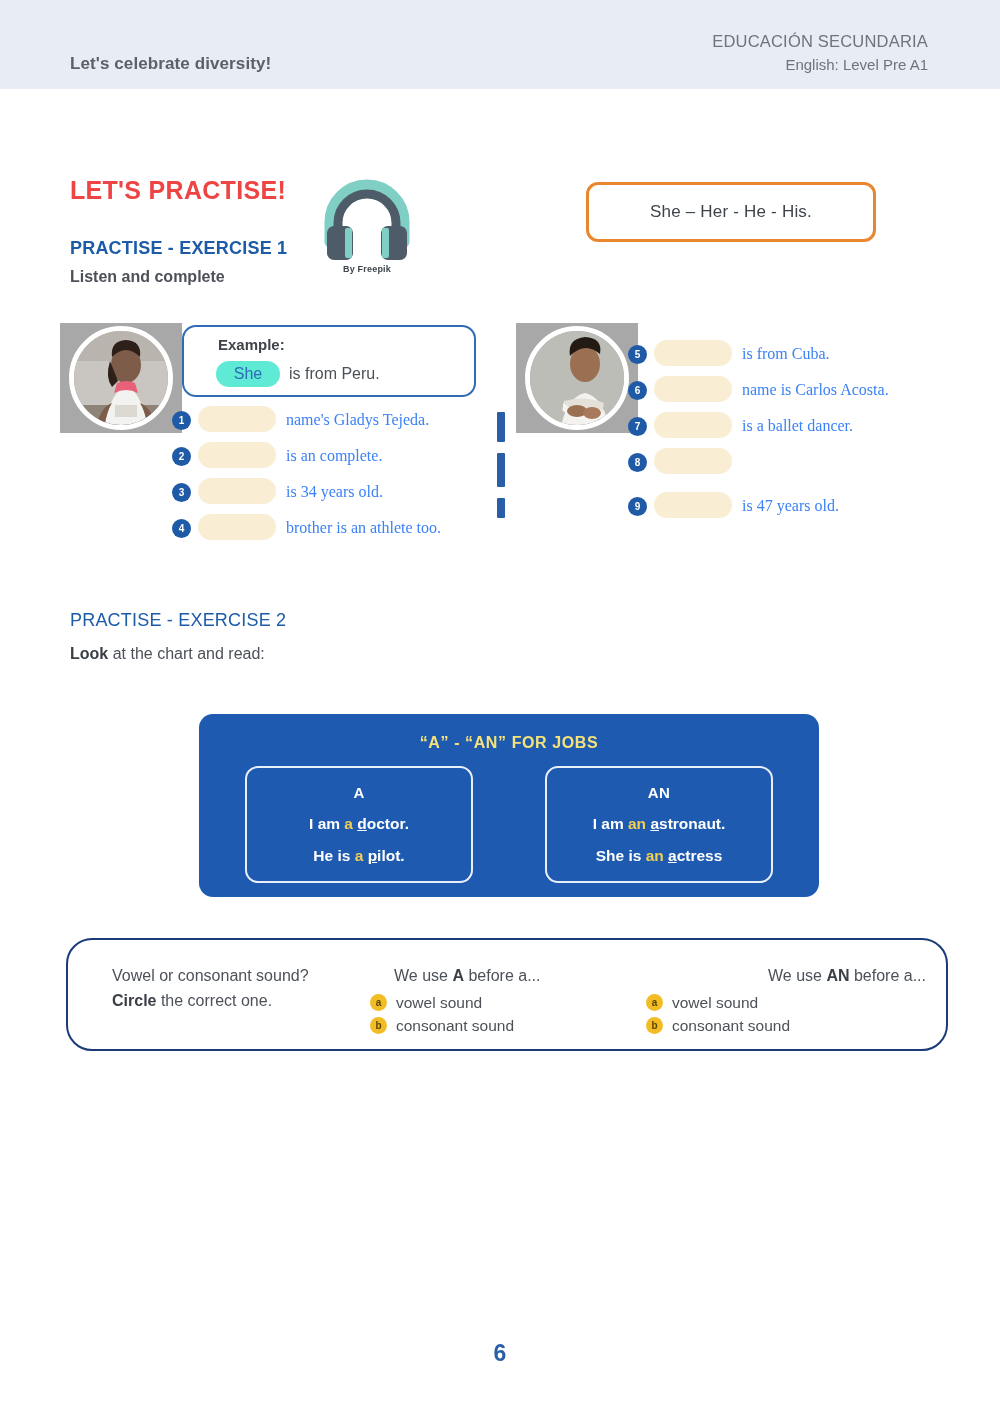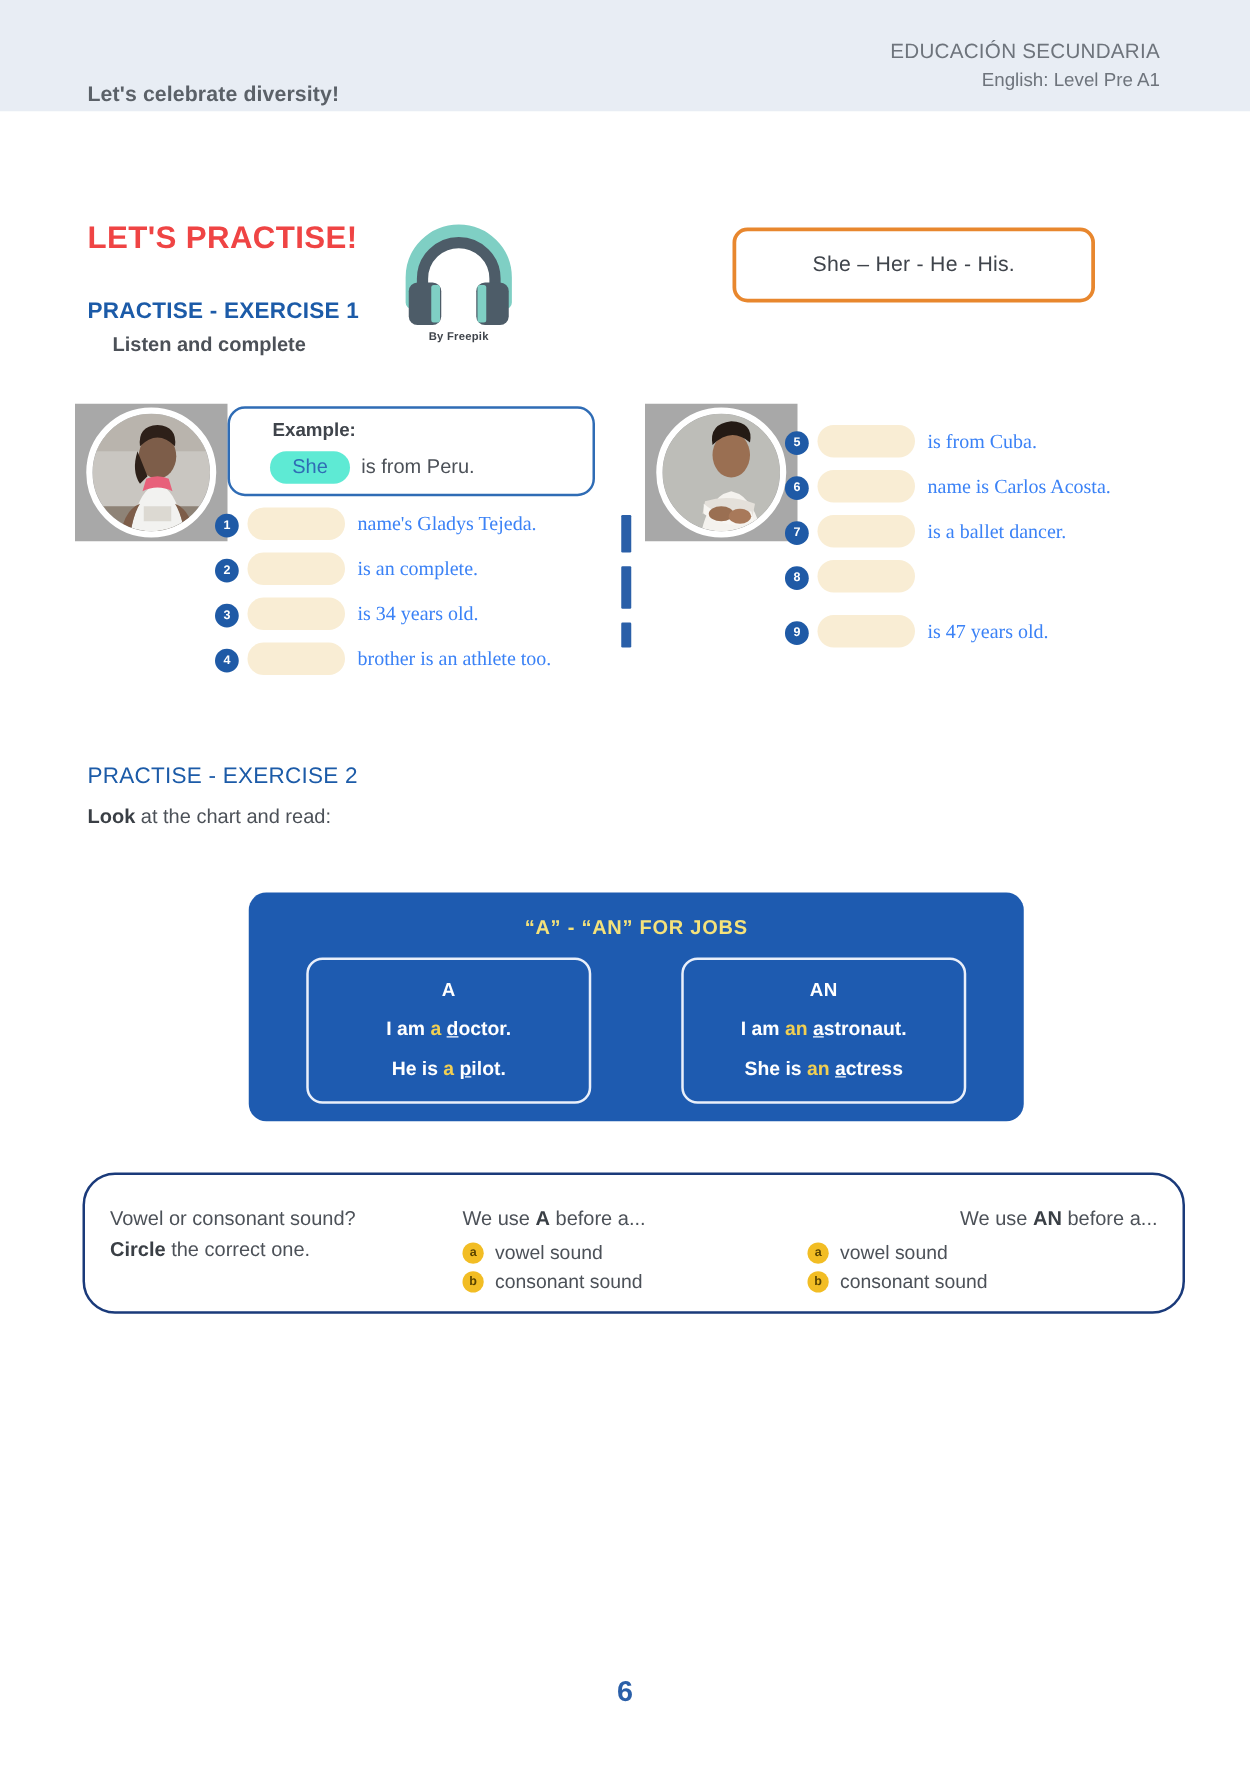--- a/index.html
+++ b/index.html
@@ -22,21 +22,20 @@
     width: 1000px; height: 89px;
     background: #e8edf4;
   }
   .header-left {
     position: absolute;
     left: 70px; top: 54px;
     font-size: 17px;
     font-weight: bold;
     color: #5b6168;
     letter-spacing: .1px;
-    margin-top: 12px;
   }
   .header-right {
     position: absolute;
     right: 72px; top: 30px;
     text-align: right;
     color: #6e747c;
     line-height: 1.45;
   }
   .header-right .line1 { font-size: 16.5px; letter-spacing: .2px; }
   .header-right .line2 { font-size: 15px; }
@@ -57,21 +56,20 @@
     font-weight: bold;
     color: #1c5ba8;
     letter-spacing: .2px;
   }
   .ex1-sub {
     position: absolute;
     left: 70px; top: 268px;
     font-size: 16px;
     font-weight: bold;
     color: #4c5158;
-    margin-left: 20px;
   }
   .ex2-title {
     position: absolute;
     left: 70px; top: 610px;
     font-size: 18px;
     font-weight: normal;
     color: #1c5ba8;
     letter-spacing: .2px;
   }
   .ex2-sub {
@@ -283,21 +281,21 @@
     border: 2px solid #1a3a7a;
     border-radius: 26px;
     box-sizing: border-box;
     background: #ffffff;
   }
   .bb-col { position: absolute; }
   .bb-col.c1 { left: 20px; top: 24px; width: 290px; }
   .bb-col.c2 { left: 302px; top: 24px; width: 280px; }
   .bb-col.c3 { left: 578px; top: 24px; width: 280px; text-align: right; }
 
-  .bb-line { font-size: 16px; color: #4c5158; line-height: 1.55; }
+  .bb-line { font-size: 16px; color: #4c5158; line-height: 1.55; margin-left: 24px; }
   .bb-line b { font-weight: bold; color: #3a3f45; }
 
   .bb-opt {
     display: flex;
     align-items: center;
     gap: 9px;
     margin-top: 5px;
   }
   .bb-badge {
     width: 17px; height: 17px;

